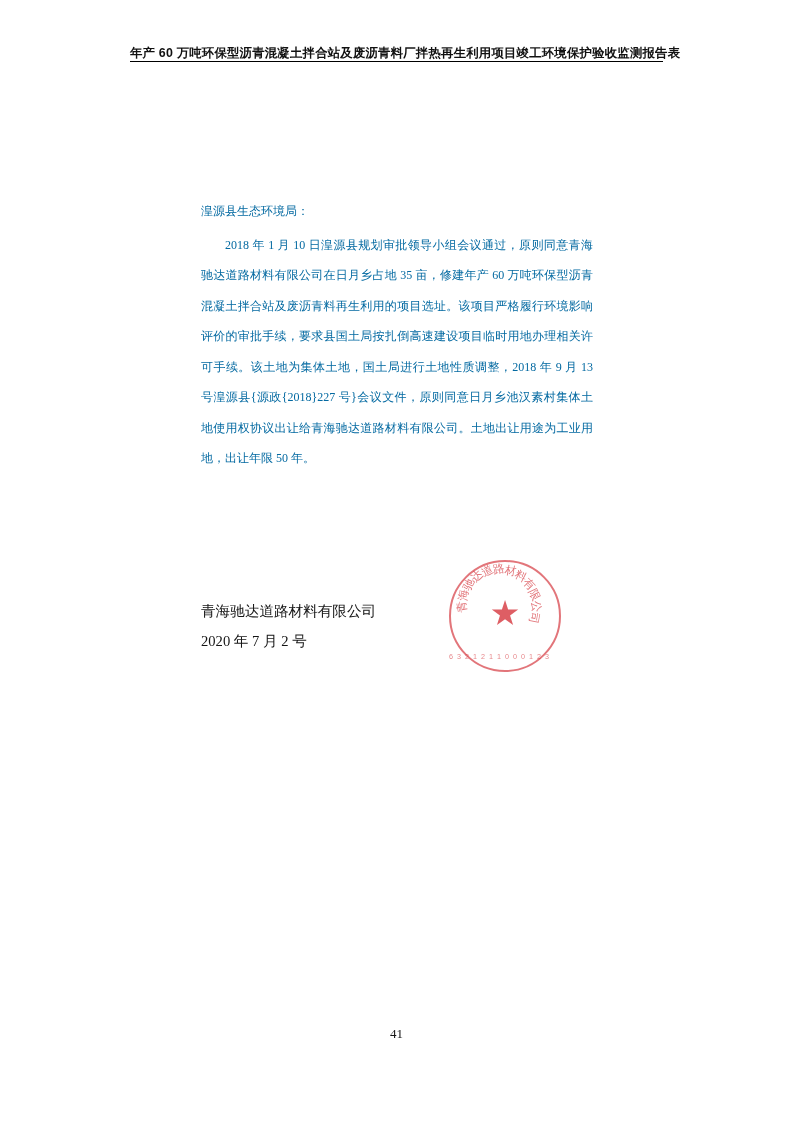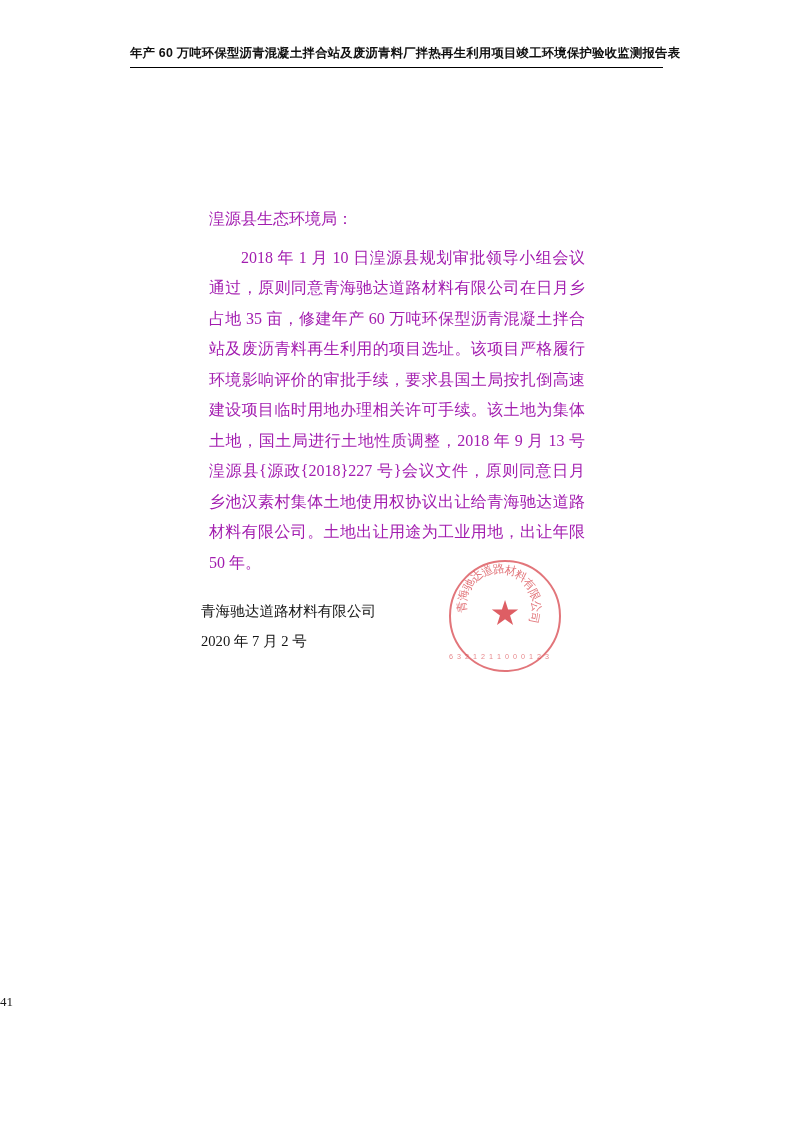--- a/index.html
+++ b/index.html
@@ -18,47 +18,46 @@
     color: #1a1a1a;
     box-sizing: border-box;
   }
 
   
   .header {
     position: absolute;
     left: 130px;
     top: 46px;
     width: 533px;
-    padding-bottom: 6px;
     border-bottom: 1.6px solid #000;
   }
   .header-title {
     font-family: "Liberation Sans", "DejaVu Sans", sans-serif;
     font-size: 12.4px;
     font-weight: bold;
     letter-spacing: 0.2px;
     line-height: 1.2;
     white-space: nowrap;
     color: #111;
   }
 
   
   .body-area {
     position: absolute;
     left: 201px;
     top: 196px;
     width: 392px;
   }
   .para {
-    font-size: 16px;
+    font-size: 12px;
     line-height: 30.5px;
     text-align: justify;
     text-justify: inter-ideograph;
-    margin: 8px;
-    color: #a21caf;
+    margin: 0;
+    color: #0369a1;
   }
   .para.addressee {
     text-indent: 0;
     margin-bottom: 3px;
   }
   .para.indent {
     text-indent: 2em;
   }
 
   
@@ -138,22 +137,23 @@
     font-size: 7.2px;
     letter-spacing: 1px;
     color: rgba(209, 32, 40, 0.55);
     font-family: "Liberation Sans", "DejaVu Sans", sans-serif;
   }
 
   
   .footer {
     position: absolute;
     left: 0;
-    top: 992px;
-    width: 100%;
+    top: 1024px;
+    width: 100%;
+    text-align: center;
   }
   .page-number {
     font-size: 13px;
     color: #161616;
     font-family: "Liberation Serif", "DejaVu Serif", serif;
   }
 </style>
 </head>
 <body>
 

